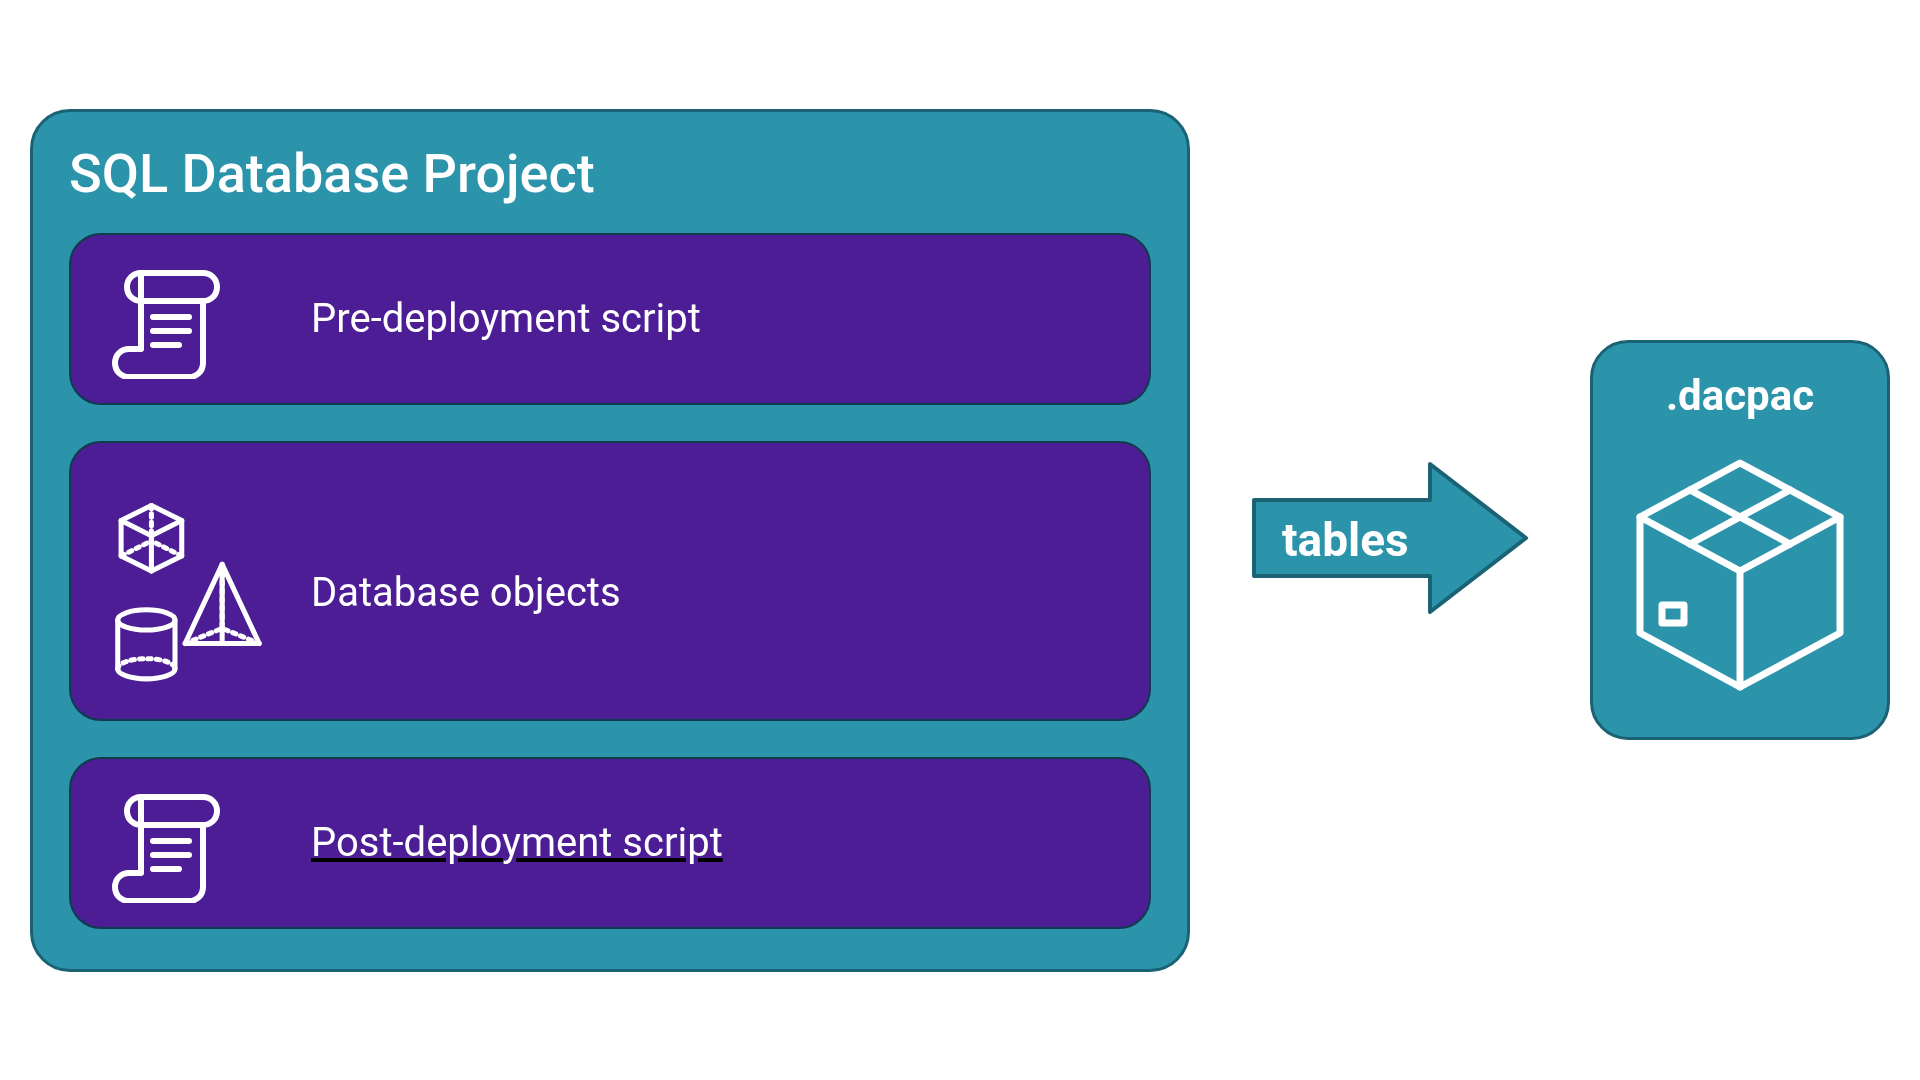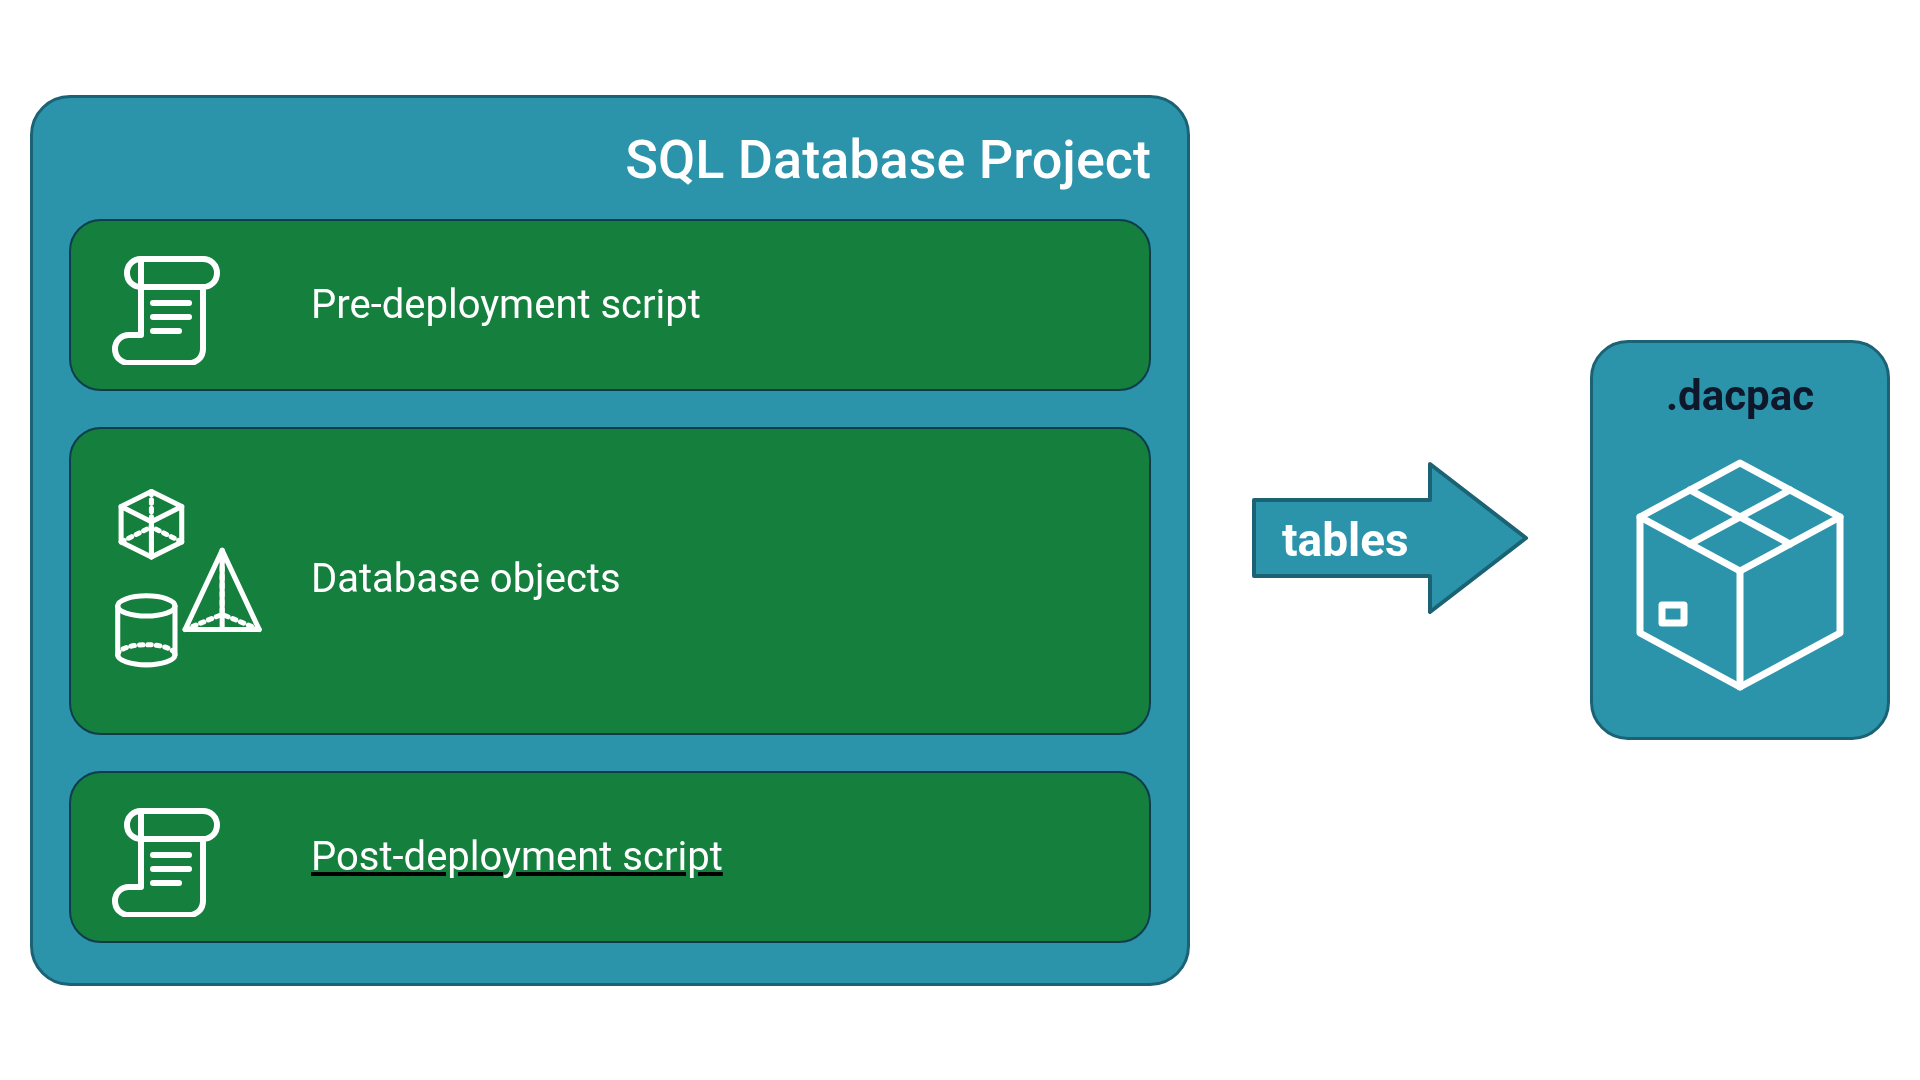--- a/index.html
+++ b/index.html
@@ -18,28 +18,28 @@
     gap: 60px;
   }
   .project-box {
     width: 1160px;
     background: #2b94ab;
     border: 3px solid #1a6274;
     border-radius: 40px;
     padding: 30px 36px 40px 36px;
   }
   .project-title {
-    text-align: right;
+    text-align: left;
     color: #ffffff;
     font-size: 54px;
     font-weight: 500;
     margin-bottom: 28px;
   }
   .inner-card {
-    background: #15803d;
+    background: #4c1d95;
     border: 2px solid #0e3c4d;
     border-radius: 32px;
     display: flex;
     align-items: center;
     gap: 40px;
     padding: 24px 40px;
     margin-bottom: 36px;
   }
   .inner-card:last-child { margin-bottom: 0; text-decoration: underline; }
   .inner-card .icon-slot {
@@ -47,21 +47,21 @@
     display: flex;
     align-items: center;
     justify-content: flex-start;
   }
   .inner-card .text-slot {
     color: #ffffff;
     font-size: 40px;
     line-height: 1.25;
     font-weight: 400;
   }
-  .middle-card { padding-top: 40px; padding-bottom: 44px; }
+  .middle-card { padding-top: 40px; padding-bottom: 16px; }
   .arrow-label {
     position: absolute;
     color: #ffffff;
     font-size: 46px;
     font-weight: 700;
     left: 32px;
     top: 50%;
     transform: translateY(-50%);
   }
   .arrow-wrap { position: relative; }
@@ -70,21 +70,21 @@
     height: 400px;
     background: #2b94ab;
     border: 3px solid #1a6274;
     border-radius: 38px;
     display: flex;
     flex-direction: column;
     align-items: center;
     padding: 28px 20px;
   }
   .dacpac-label {
-    color: #0f172a;
+    color: #ffffff;
     font-size: 42px;
     font-weight: 700;
     margin-bottom: 20px;
   }
   .dacpac-icon { flex: 1; display:flex; align-items:center; }
 </style>
 </head>
 <body>
 
 <div class="stage">

